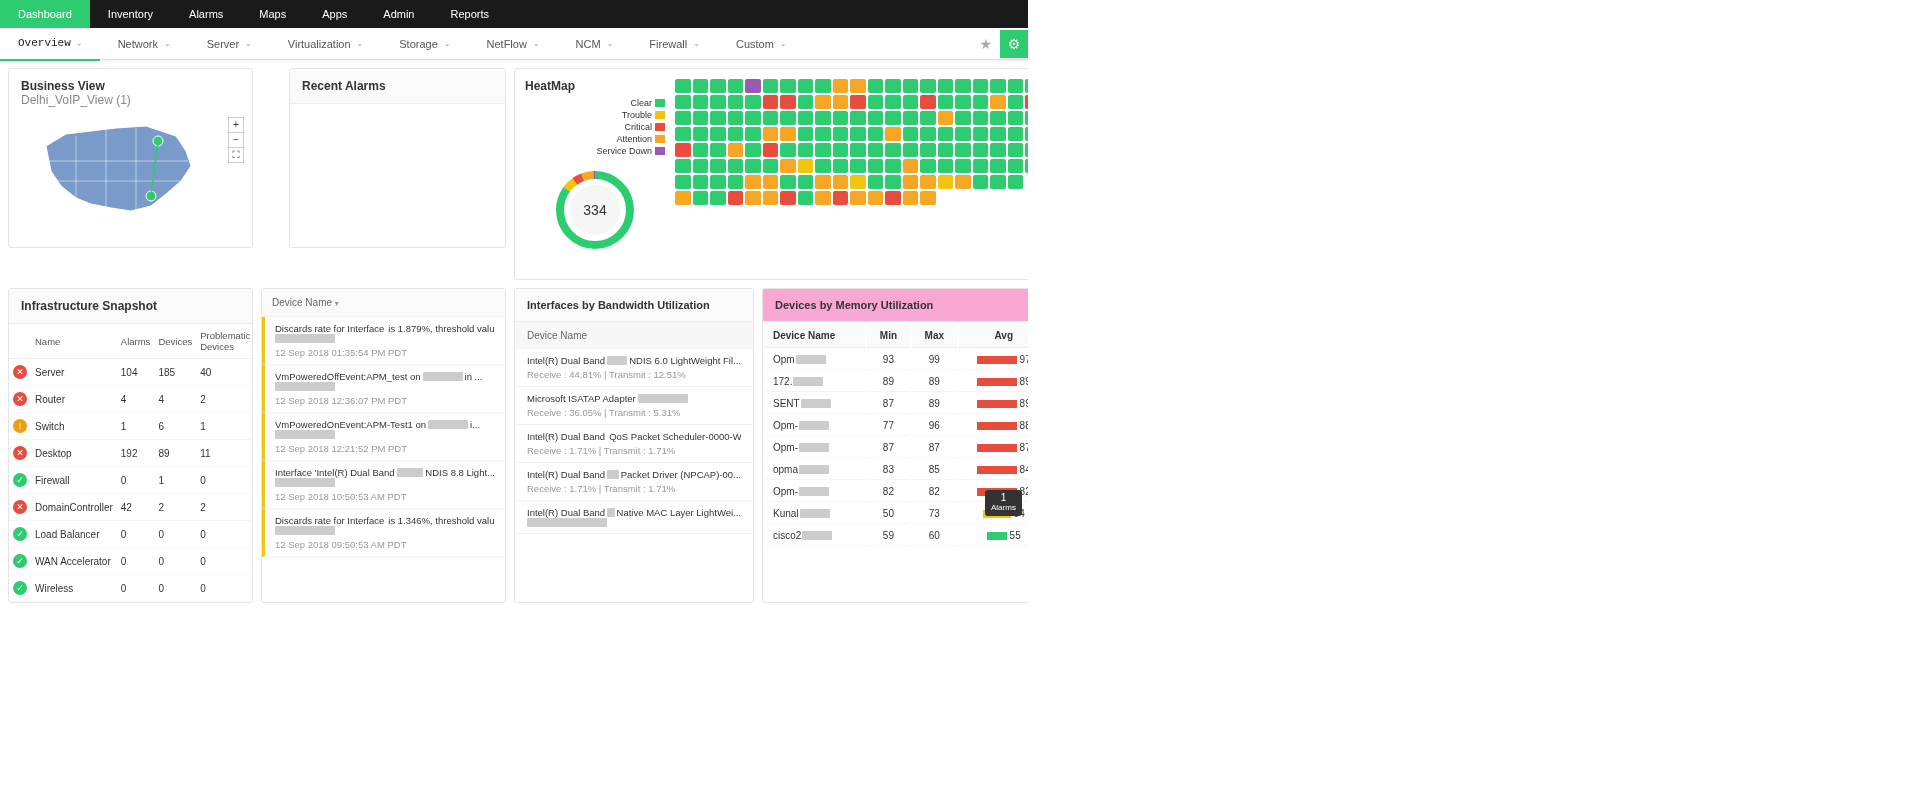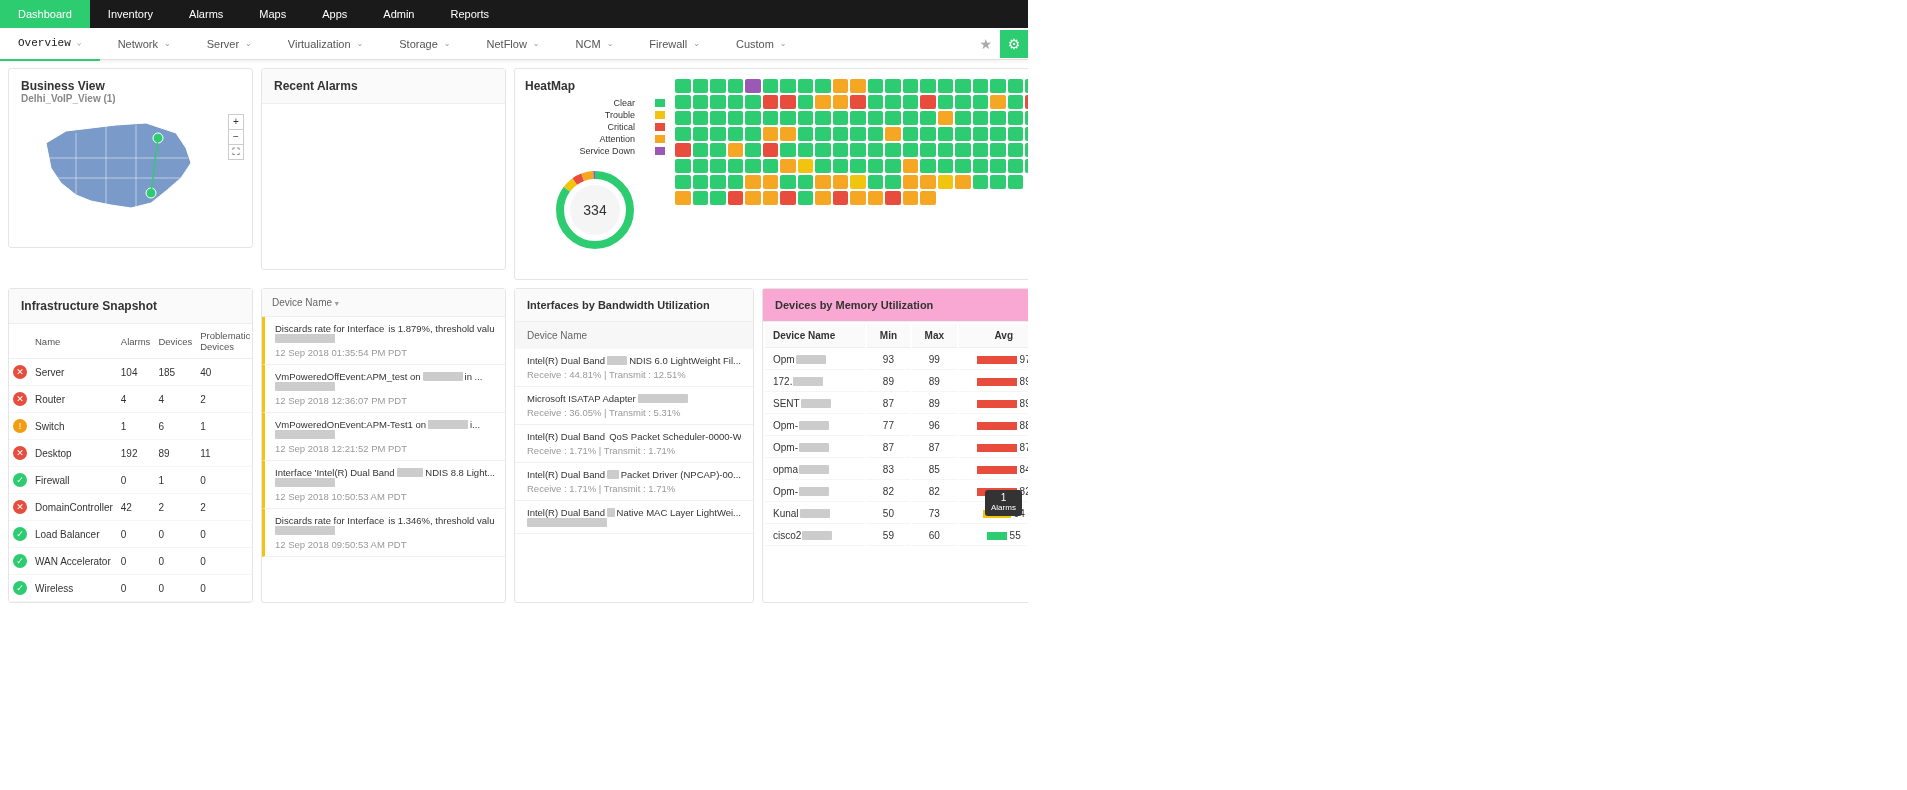--- a/index.html
+++ b/index.html
@@ -11,35 +11,35 @@
 .subnav-item { padding: 0 18px; line-height: 32px; font-size: 11px; cursor: pointer; color: #555; display: flex; align-items: center; gap: 6px; }
 .subnav-item.active { border-bottom: 2px solid #2ecc71; color: #222; font-family: Liberation Mono, monospace; }
 .chev { font-size: 8px; color: #999; }
 .subnav-spacer { flex: 1; }
 .star-icon { color: #aaa; padding: 0 8px; font-size: 14px; cursor: pointer; }
 .green-btn { background: #2ecc71; width: 28px; height: 28px; display: flex; align-items: center; justify-content: center; cursor: pointer; color: #fff; font-size: 14px; }
 
 .dashboard { padding: 8px; display: grid; grid-template-columns: 245px 245px 1fr; gap: 8px; }
 .card { background: #fff; border: 1px solid #e5e5e5; border-radius: 3px; }
 .card-header { padding: 10px 12px; font-weight: bold; font-size: 12px; color: #333; background: #fafafa; border-bottom: 1px solid #eee; }
-.card-sub { font-size: 10px; color: #888; font-weight: bold; }
+.card-sub { font-size: 12px; color: #888; font-weight: normal; }
 
 .biz-view { grid-column: 1; grid-row: 1; height: 180px; position: relative; }
 .biz-header-wrap{ padding: 10px 12px 4px; }
 .biz-title{ font-weight:bold; font-size:12px;}
 .map-box { height: 120px; display:flex; align-items:center; justify-content:center; position:relative;}
 .map-controls { position:absolute; top: 6px; right: 8px; display:flex; flex-direction:column;}
 .map-ctrl-btn { width:16px; height:16px; border:1px solid #ccc; background:#fff; font-size:10px; line-height:14px; text-align:center; cursor:pointer; margin-bottom:-1px;}
 
-.alarms-card { grid-column: 2; grid-row: 1; height: 202px; display:flex; flex-direction:column;}
+.alarms-card { grid-column: 2; grid-row: 1; height: 180px; display:flex; flex-direction:column;margin-left:28px;}
 .alarm-donut-wrap{ flex:1; display:flex; align-items:center; justify-content:center;}
 
 .heatmap-card { grid-column: 3; grid-row: 1; height: 212px; display:flex;}
 .heatmap-left { width: 160px; padding:10px; font-size:9px; text-align:right;}
-.heat-legend-row{ display:flex; justify-content:flex-end; align-items:center; gap:20px; line-height:12px;}
+.heat-legend-row{ display:flex; justify-content:flex-end; align-items:center; gap:3px; line-height:12px;}
 .heat-legend-sw{ width:10px; height:8px;}
 .heatmap-donut{ margin-top:8px; display:flex; justify-content:center;}
 .heatmap-grid{ flex:1; padding:10px 10px 10px 0; display:flex; flex-direction:column; gap:2px;}
 .heat-row{ display:flex; gap:2px;}
 .heat-cell{ width:15.5px; height:14px; border-radius:2px;}
 
 .infra-card { grid-column:1; grid-row:2; }
 .infra-table { width:100%; font-size:10px; border-collapse:collapse;}
 .infra-table th { text-align:left; padding:6px 4px; font-weight:normal; color:#555; font-size:9.5px; border-bottom:1px solid #eee;}
 .infra-table td { padding:6px 4px; border-bottom:1px solid #f5f5f5;}

